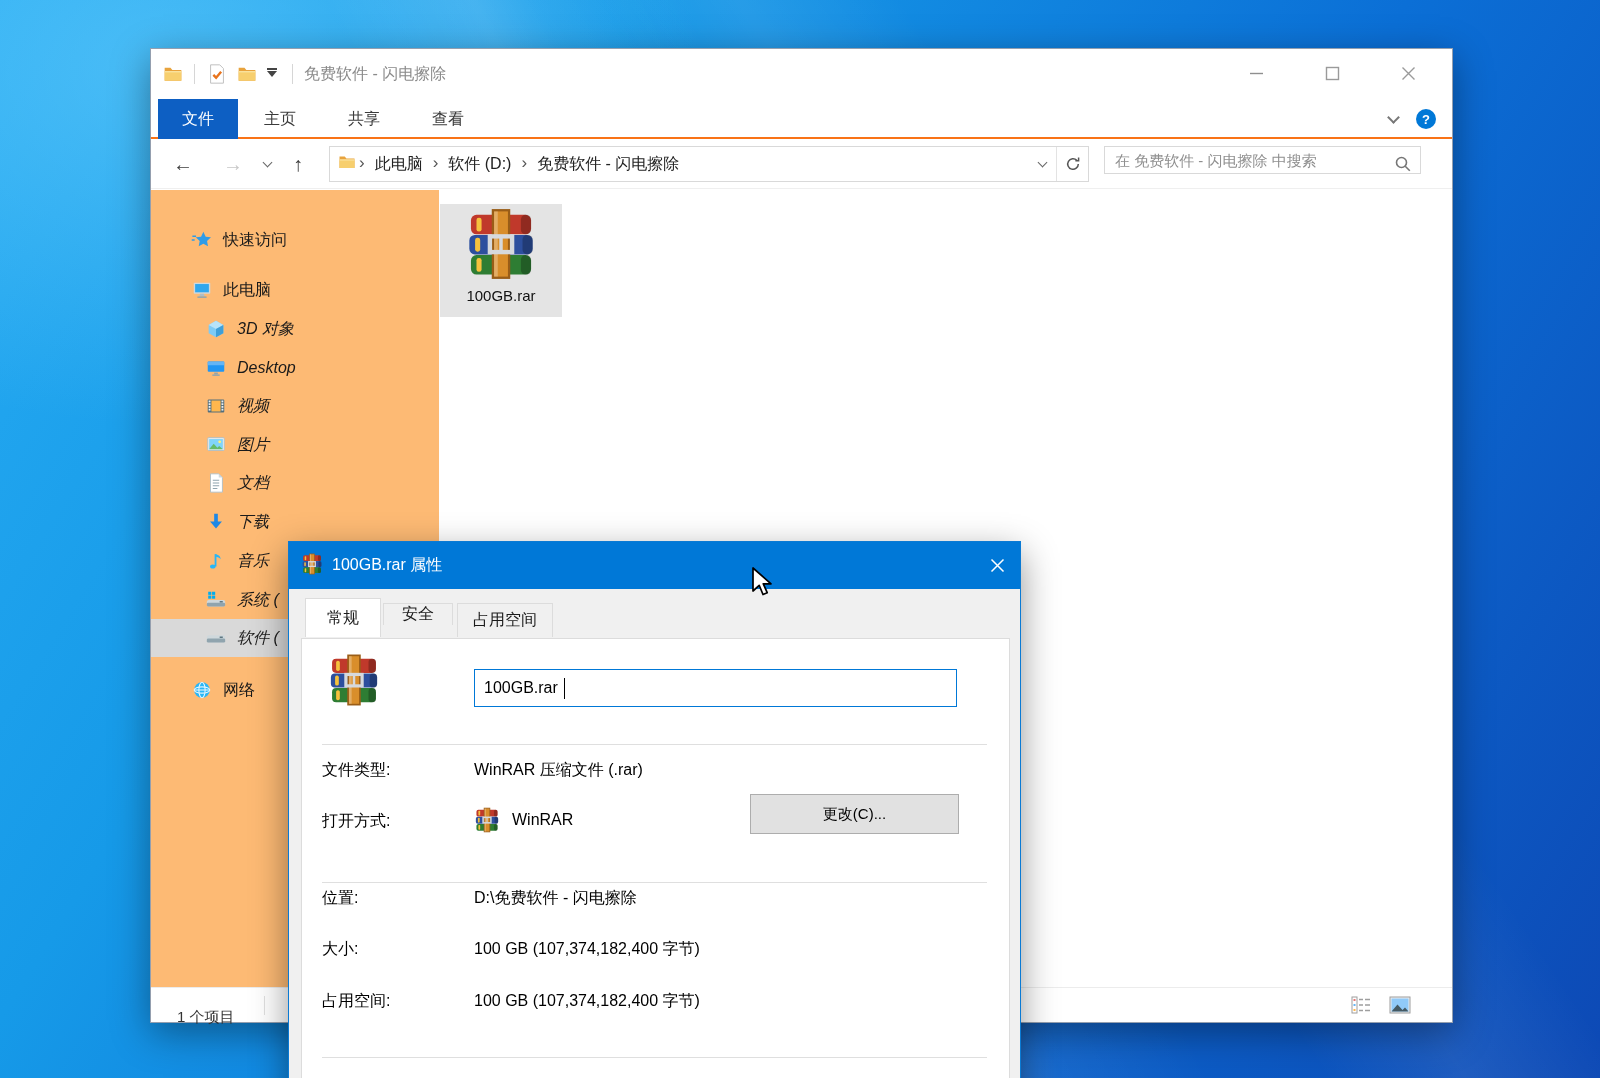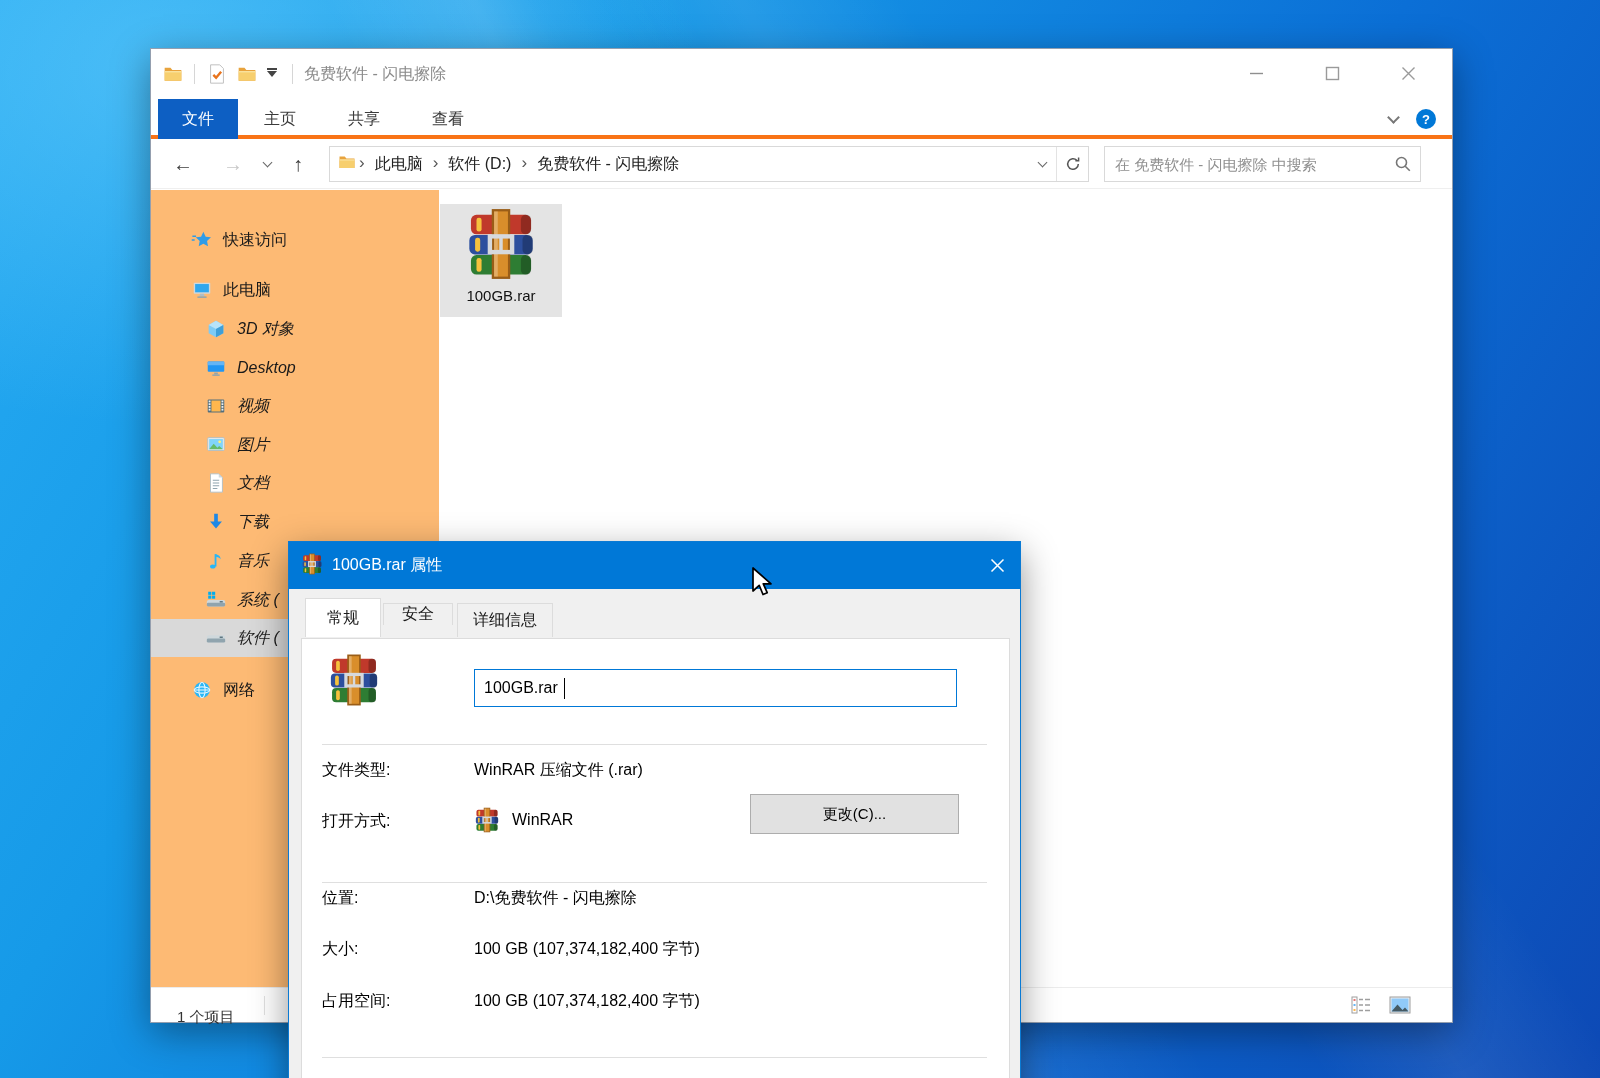--- a/index.html
+++ b/index.html
@@ -23,21 +23,21 @@
   .titlebar { position:relative; height:50px; display:flex; align-items:center; padding-left:12px; background:#fff; }
   .titlebar .ic { display:inline-flex; }
   .vsep { width:1px; height:20px; background:#d6d6d6; margin:0 11px; }
   .qat-caret { width:0; height:0; border-left:5px solid transparent; border-right:5px solid transparent;
     border-top:6px solid #444; margin:0 4px 0 10px; position:relative; }
   .qat-caret::before { content:""; position:absolute; left:-5px; top:-9px; width:10px; height:2px; background:#444; }
   .win-title { color:#8a8a8a; font-size:16px; white-space:nowrap; }
   .win-controls { position:absolute; right:22px; top:0; height:50px; display:flex; gap:32px; }
   .wc { width:44px; height:48px; display:flex; align-items:center; justify-content:center; }
 
-  .tabrow { position:relative; height:40px; display:flex; padding-left:7px; background:#fff; border-bottom:4px solid #f97316; }
+  .tabrow { position:relative; height:40px; display:flex; padding-left:7px; background:#fff; border-bottom:2px solid #f97316; }
   .rtab { width:84px; height:40px; display:flex; align-items:center; justify-content:center;
     font-size:16px; color:#3b3b3b; }
   .rtab.file { width:80px; background:#0d5fc3; color:#fff; }
   .ribbon-right { position:absolute; right:16px; top:0; height:40px; display:flex; align-items:center; gap:18px; }
   .chev { width:9px; height:9px; border-right:2px solid #777; border-bottom:2px solid #777; transform:rotate(45deg); margin-top:-4px; }
   .help { width:20px; height:20px; border-radius:50%; background:#0078d7; color:#fff; font-size:13px; font-weight:bold;
     display:flex; align-items:center; justify-content:center; }
 
   .navrow { position:relative; height:50px; background:#fff; border-bottom:1px solid #efefef; }
   .navbtn { position:absolute; top:11px; height:28px; display:flex; align-items:center; justify-content:center;
@@ -50,21 +50,21 @@
 
   .addressbar { position:absolute; left:178px; top:7px; width:760px; height:36px; background:#fff;
     border:1px solid #d9d9d9; display:flex; align-items:center; padding-left:8px; }
   .crumbs { display:flex; align-items:center; font-size:16px; color:#222; }
   .crumb { padding:0 7px; white-space:nowrap; }
   .crumb-sep { color:#555; font-size:17px; padding:0 3px 2px 3px; }
   .addr-buttons { position:absolute; right:0; top:0; height:34px; display:flex; }
   .addr-chevbtn { width:28px; display:flex; align-items:center; justify-content:center; }
   .addr-refresh { width:32px; display:flex; align-items:center; justify-content:center; border-left:1px solid #e3e3e3; }
 
-  .searchbox { position:absolute; left:953px; top:7px; width:317px; height:36px; background:#fff; border:1px solid #d9d9d9; }
+  .searchbox { position:absolute; left:953px; top:7px; width:317px; height:28px; background:#fff; border:1px solid #d9d9d9; }
   .searchbox input { position:absolute; inset:0; border:none; outline:none; padding:0 34px 0 10px;
     font-size:15px; color:#333; font-family:inherit; background:transparent; }
   .searchbox input::placeholder { color:#8f8f8f; opacity:1; }
   .mag { position:absolute; right:8px; top:8px; }
 
   .main { position:absolute; left:0; top:141px; right:0; bottom:35px; background:#fff; }
   .sidebar { position:absolute; left:0; top:0; width:288px; height:100%; background:#fdba74; }
   .si { position:absolute; left:0; width:288px; height:38px; display:flex; align-items:center; font-size:16px; color:#1a1a1a; }
   .si .ic { position:absolute; left:40px; width:22px; height:22px; display:flex; }
   .si.l1 .ic { left:54px; }
@@ -448,21 +448,21 @@
       <div class="dlg-close">
         <svg width="15" height="15" viewBox="0 0 15 15">
             <path d="M1.5 1.5l12 12M13.5 1.5l-12 12" stroke="#fff" stroke-width="1.5"></path>
           </svg>
       </div>
     </header>
 
     <div class="tabstrip">
       <div class="dtab active">常规</div>
       <div class="dtab t1">安全</div>
-      <div class="dtab t2">详细信息</div>
+      <div class="dtab t2">占用空间</div>
     </div>
 
     <div class="panel">
       <span class="fico-lg">
         <svg width="54" height="54">
             <use href="#winrar"></use>
           </svg>
       </span>
       <input class="fname-input" value="100GB.rar" style="">
       <span class="caret-bar"></span>

